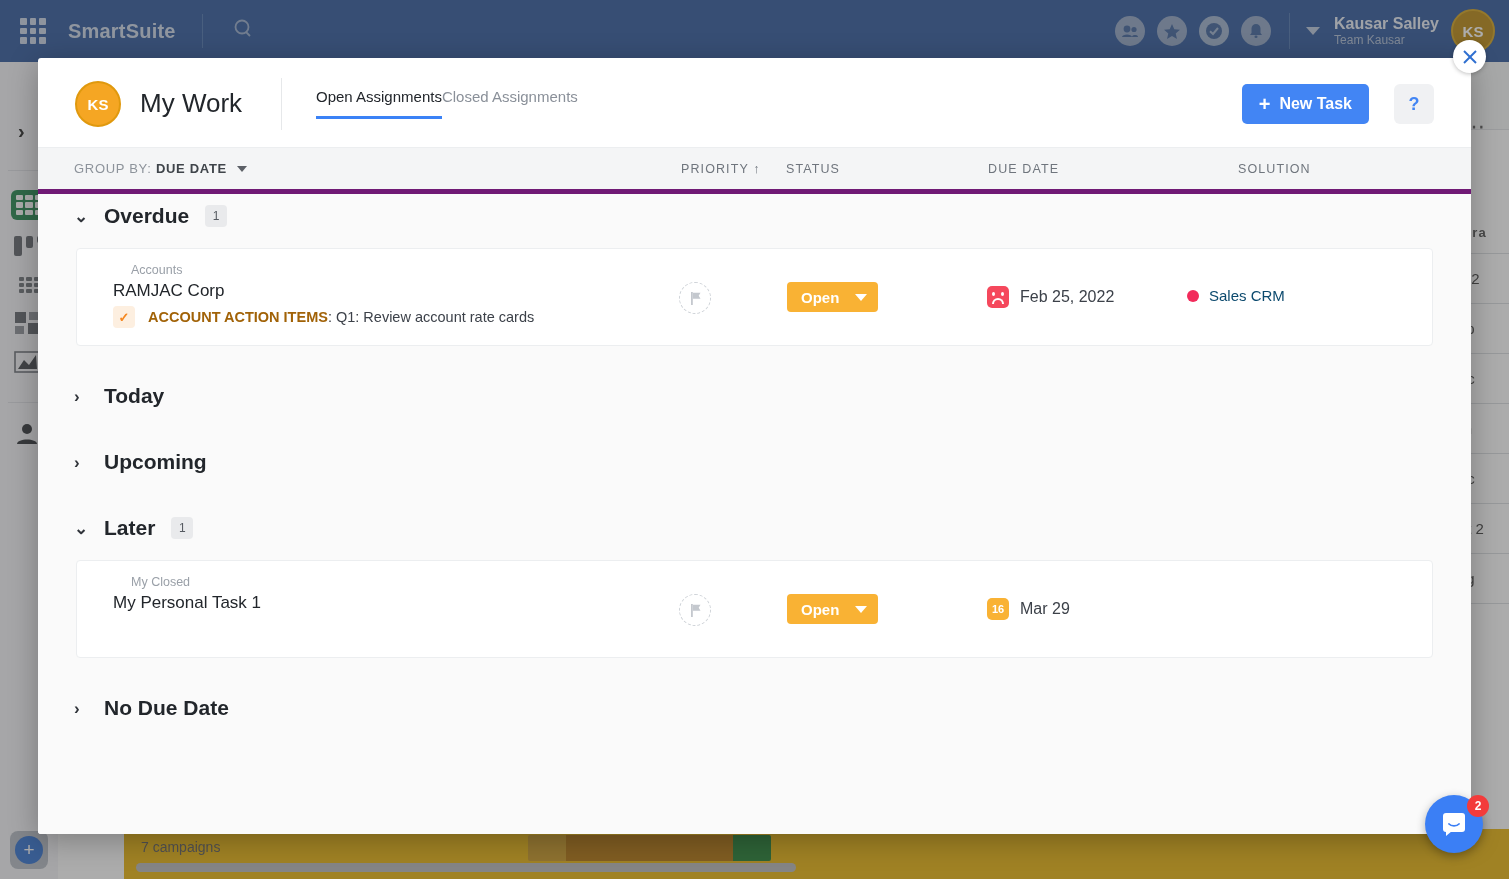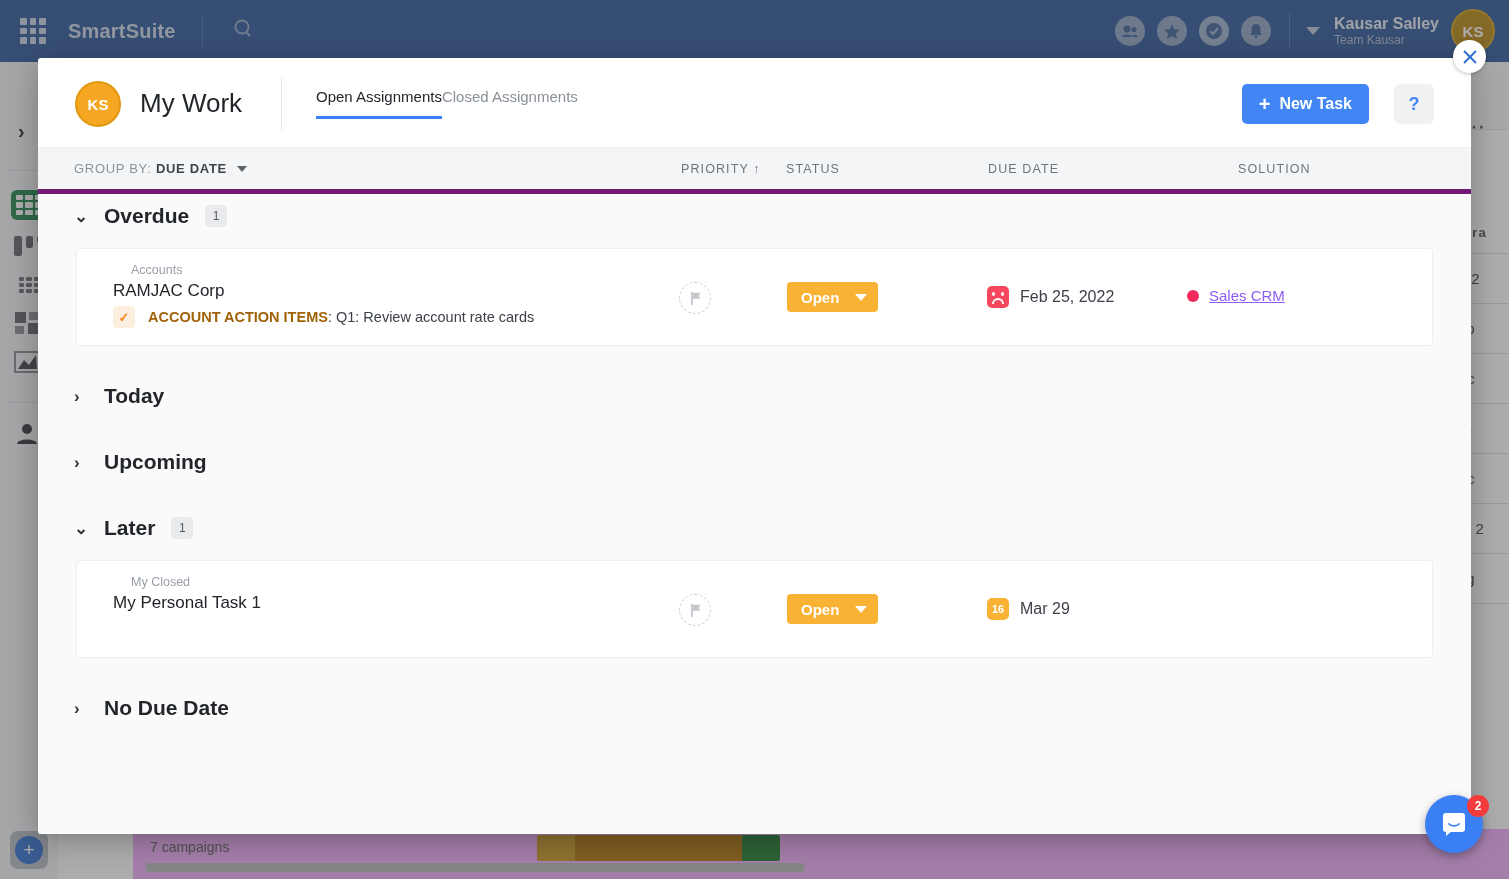--- a/index.html
+++ b/index.html
@@ -57,21 +57,21 @@
 
   .bg-grid { position:absolute; left:58px; top:62px; right:0; bottom:0; background:#ffffff; }
   .grid-hdr { position:absolute; right:0; top:0; height:68px; width:1451px; background:#f6f7f8; border-bottom:1px solid #e0e2e5; }
   .grid-dots { position:absolute; right:22px; top:60px; color:#555; font-size:22px; letter-spacing:2px; line-height:10px; }
   .gcol { position:absolute; right:0; top:150px; width:70px; }
   .gcol-h { height:42px; border-bottom:1px solid #d9dce0; color:#4a4a4a; font-size:13px; font-weight:bold;
       letter-spacing:1px; display:flex; align-items:center; padding-left:14px; }
   .grow { height:50px; border-bottom:1px solid #d9dce0; display:flex; align-items:center; color:#3c3c3c; font-size:15px; padding-left:2px; }
   .grow .ar { color:#555; margin-right:2px; }
 
-  .bottombar { position:absolute; left:75px; right:0; bottom:0; height:50px; background:#f0abfc; }
+  .bottombar { position:absolute; left:66px; right:0; bottom:0; height:50px; background:#eab308; }
   .bb-text { position:absolute; left:17px; top:10px; color:#5a5a5a; font-size:14px; }
   .segbar { position:absolute; left:404px; top:6px; height:26px; display:flex; border-radius:2px; overflow:hidden; }
   .segbar i { display:block; height:100%; }
   .hscroll { position:absolute; left:12px; bottom:7px; width:660px; height:9px; border-radius:5px; background:#b9b9b9; }
 
   
   .scrim { position:absolute; inset:0; background:rgba(70,70,70,.45); }
 
   
   .modal { position:absolute; left:38px; top:58px; width:1433px; height:776px; background:#fff;
@@ -130,21 +130,21 @@
   .due-txt { font-size:16px; color:#3c4149; }
   .sad { width:22px;height:22px;border-radius:5px;background:#f5485c;position:relative; }
   .sad i { position:absolute; background:#fff; border-radius:50%; width:3px; height:4px; top:6px; }
   .sad i.l { left:5px; } .sad i.r { right:5px; }
   .sad u { position:absolute; left:5px; bottom:4px; width:12px; height:6px; border:2px solid #fff;
     border-bottom:none; border-radius:8px 8px 0 0; background:transparent; }
   .daybadge { width:22px;height:22px;border-radius:5px;background:#f9b234;color:#fff;font-size:11px;
     font-weight:bold;display:flex;align-items:center;justify-content:center; }
   .sol-cell { position:absolute; left:1110px; top:38px; display:flex; align-items:center; gap:10px; }
   .sol-dot { width:12px;height:12px;border-radius:50%;background:#f22b5b; }
-  .sol-txt { font-size:15px; color:#8b5cf6;text-decoration:underline; }
+  .sol-txt { font-size:15px; color:#0c4a6e; }
 
   
   .chat { position:absolute; right:26px; bottom:26px; width:58px; height:58px; border-radius:50%;
     background:#3b7ff5; display:flex;align-items:center;justify-content:center;
     box-shadow:0 3px 10px rgba(0,0,0,.3); }
   .chat-badge { position:absolute; right:20px; bottom:62px; width:22px;height:22px;border-radius:50%;
     background:#f33b3b; color:#fff;font-size:12px;font-weight:bold;
     display:flex;align-items:center;justify-content:center; }
 </style>
 </head>

